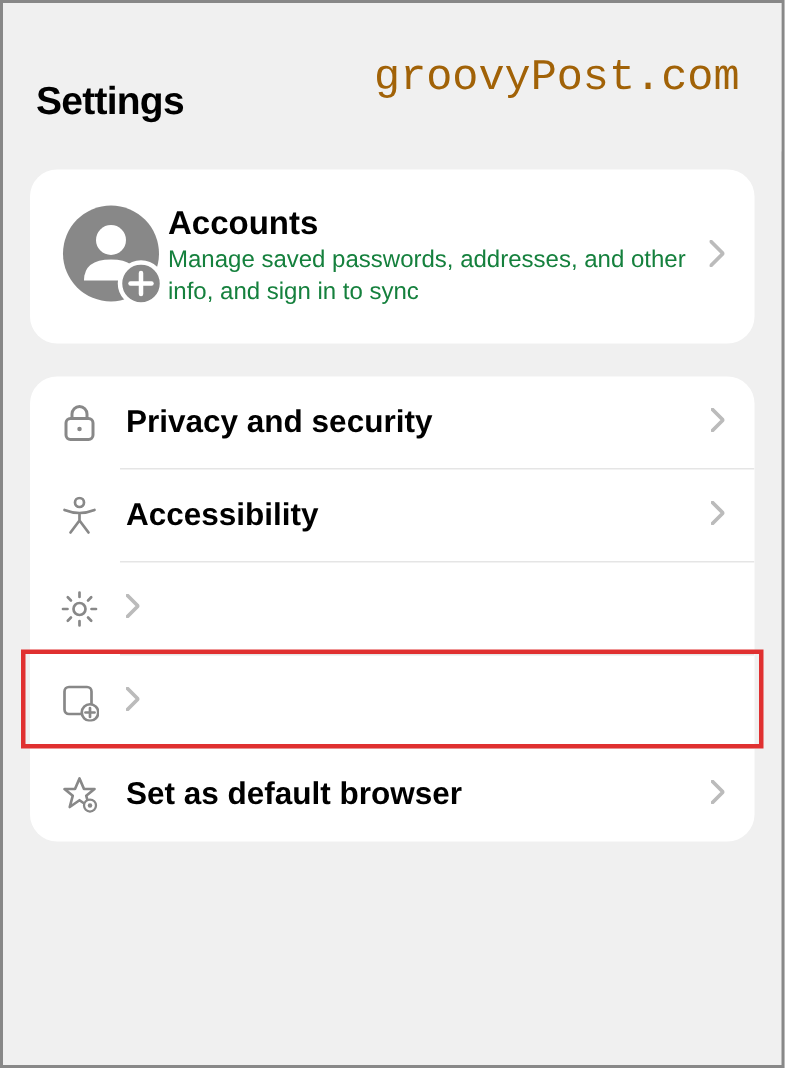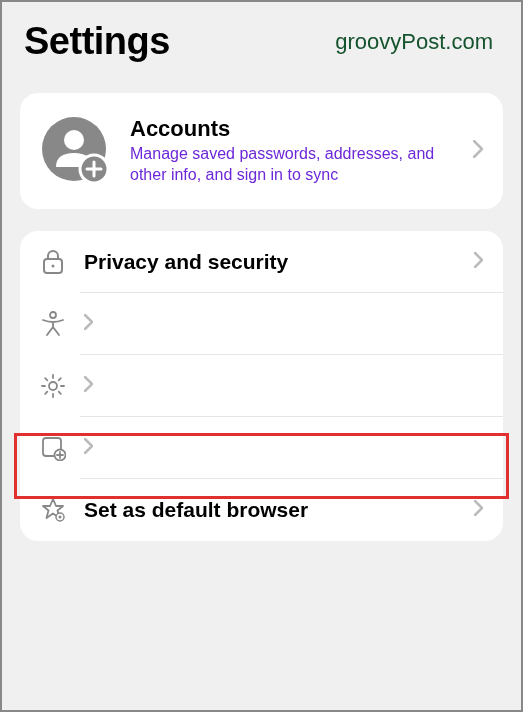--- a/index.html
+++ b/index.html
@@ -17,60 +17,60 @@
       overflow: hidden;
     }
     .header {
       display: flex;
       justify-content: space-between;
       align-items: center;
       padding: 18px 28px 18px 22px;
       background: #f0f0f0;
     }
     .title {
-      font-size: 38px;
+      font-size: 26px;
       font-weight: 900;
       letter-spacing: -0.5px;
       color: #000;
+      margin-top: 32px;
     }
     .watermark {
-      font-family: Liberation Sans, sans-serif;
-      font-size: 22px;
-      color: #14532d;
+      font-family: Liberation Mono, monospace;
+      font-size: 29px;
+      color: #a16207;
       font-weight: 400;
     }
     .content {
       padding: 12px 18px;
     }
     .card {
       background: #fff;
       border-radius: 18px;
       padding: 22px 20px;
       display: flex;
       align-items: center;
-      gap: 18px;
       margin-bottom: 22px;
     }
     .avatar-icon {
       width: 72px;
       height: 72px;
       flex-shrink: 0;
     }
     .card-text {
       flex: 1;
     }
     .card-title {
       font-size: 22px;
       font-weight: 800;
       color: #000;
       margin-bottom: 2px;
     }
     .card-subtitle {
       font-size: 16px;
-      color: #6d28d9;
+      color: #15803d;
       line-height: 1.3;
     }
     .chevron {
       color: #bbb;
       flex-shrink: 0;
     }
     .list {
       background: #fff;
       border-radius: 18px;
       overflow: hidden;
@@ -166,20 +166,21 @@
       </div>
     </div>
 
     <div class="list-item">
       <div class="list-icon">
         <svg width="26" height="26" viewBox="0 0 26 26">
           <circle cx="13" cy="4" r="3" stroke="#888" stroke-width="1.8" fill="none"></circle>
           <path d="M 3 9 Q 13 13 23 9 M 13 11 L 13 16 M 13 16 L 7 24 M 13 16 L 19 24" stroke="#888" stroke-width="1.8" fill="none" stroke-linecap="round"></path>
         </svg>
       </div>
+      <div class="list-label">Accessibility</div>
       <div class="chevron">
         <svg width="9" height="16" viewBox="0 0 9 16">
             <path d="M 1 1 L 8 8 L 1 15" stroke="#bbb" stroke-width="2.5" fill="none" stroke-linecap="round" stroke-linejoin="round"></path>
           </svg>
       </div>
     </div>
 
     <div class="list-item">
       <div class="list-icon">
         <svg width="26" height="26" viewBox="0 0 26 26">

